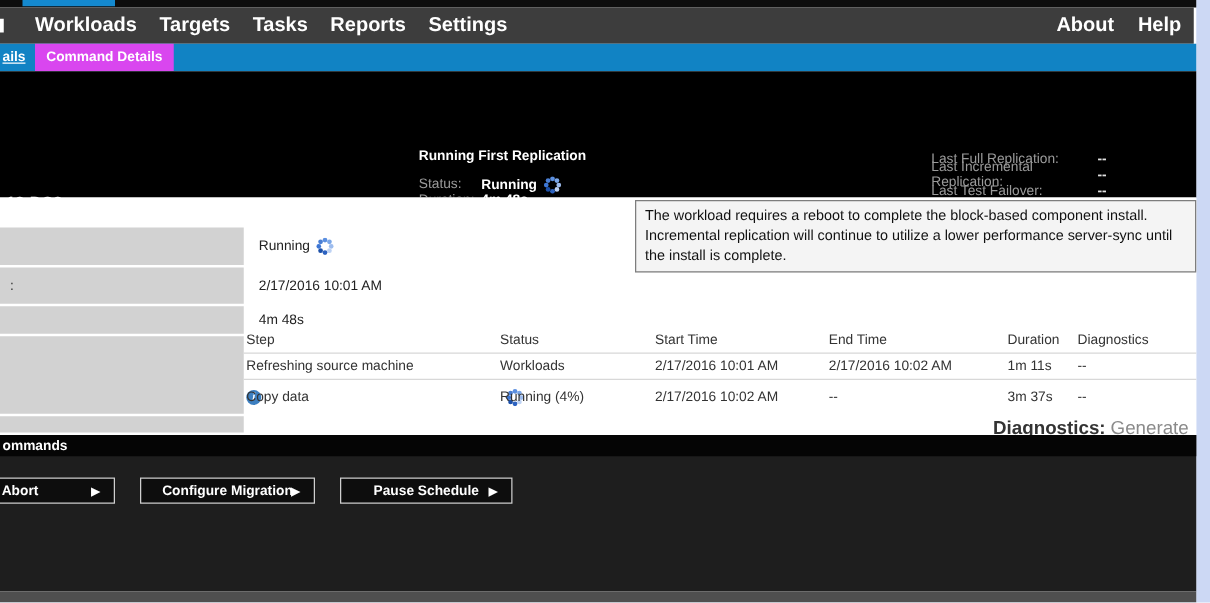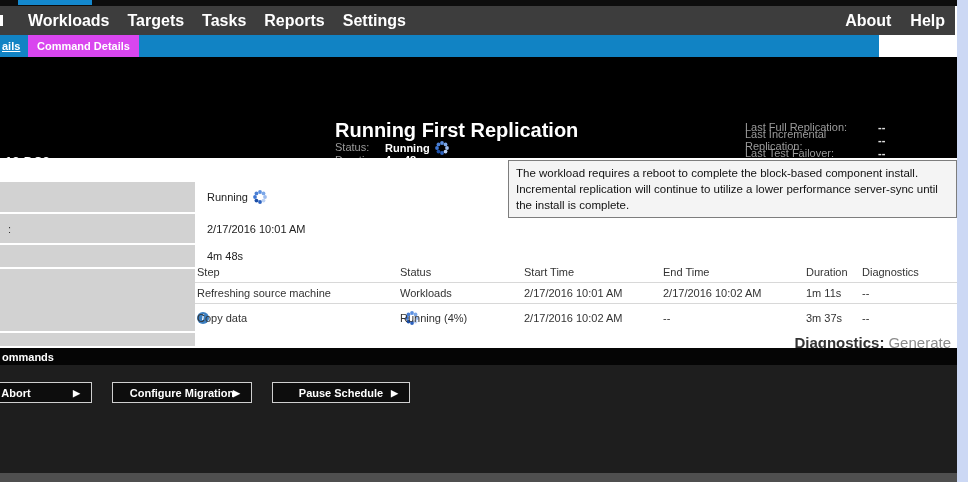--- a/index.html
+++ b/index.html
@@ -24,38 +24,38 @@
     background:#3d3d3d; display:flex; align-items:center;
     color:#fff; font-size:16px; font-weight:bold;
   }
   .navbar .nav-left { display:flex; gap:18px; padding-left:28px; }
   .navbar .nav-right { margin-left:auto; display:flex; gap:19px; padding-right:10px; }
   .nav-item { cursor:pointer; white-space:nowrap; }
   .nav-frag { position:absolute; left:0; top:9px; width:3px; height:11px; background:#fff; }
 
   
   .tabbar {
-    position:absolute; left:0; top:35px; width:879px; height:22px;
+    position:absolute; left:0; top:35px; width:957px; height:22px;
     background:#1183c4; color:#fff; font-size:11px; font-weight:bold;
   }
   .tab-partial {
     position:absolute; left:2px; top:5px; text-decoration:underline; cursor:pointer;
   }
   .tab-active {
     position:absolute; left:28px; top:0; height:22px; width:111px;
     background:#d946ef; display:flex; align-items:center; justify-content:center;
   }
 
   
   .hero {
     position:absolute; left:0; top:57px; width:957px; height:101px;
     background:#000; color:#fff; font-size:11px;
   }
   .workload-name { position:absolute; left:5px; top:97px; font-size:13px; font-weight:bold; }
-  .hero-title { position:absolute; left:335px; top:62px; font-size:20px; font-weight:bold; }
+  .hero-title { position:absolute; left:335px; top:62px; font-size:11px; font-weight:bold; }
   .hero-row { position:absolute; left:335px; width:260px; height:13px; }
   .hero-row .lbl { position:absolute; left:0; color:#9b9b9b; }
   .hero-row .val { position:absolute; left:50px; font-weight:bold; display:flex; align-items:center; gap:5px; }
   .progress-track {
     position:absolute; left:384px; top:124px; width:191px; height:11px;
     background:#b3b3b3; border:1px solid #8a8a8a;
   }
   .progress-fill { height:100%; background:#b6bd80; border-right:1px solid #6f744a; }
   .substep { position:absolute; left:384px; top:139px; width:191px; text-align:center; font-size:10.5px; color:#e8e8e8; }
 

